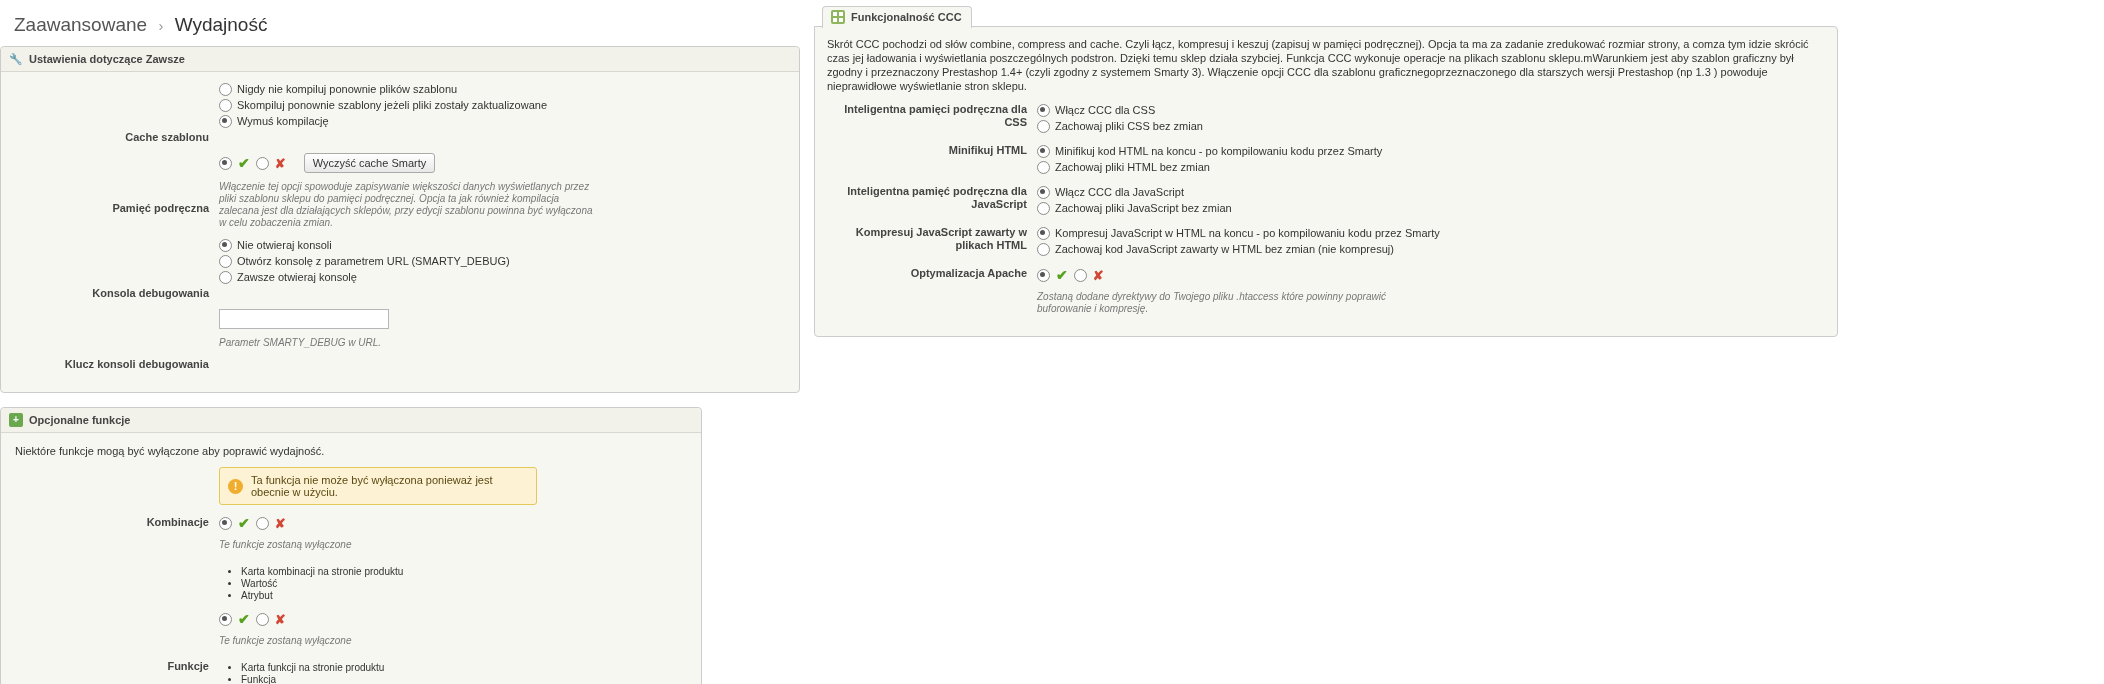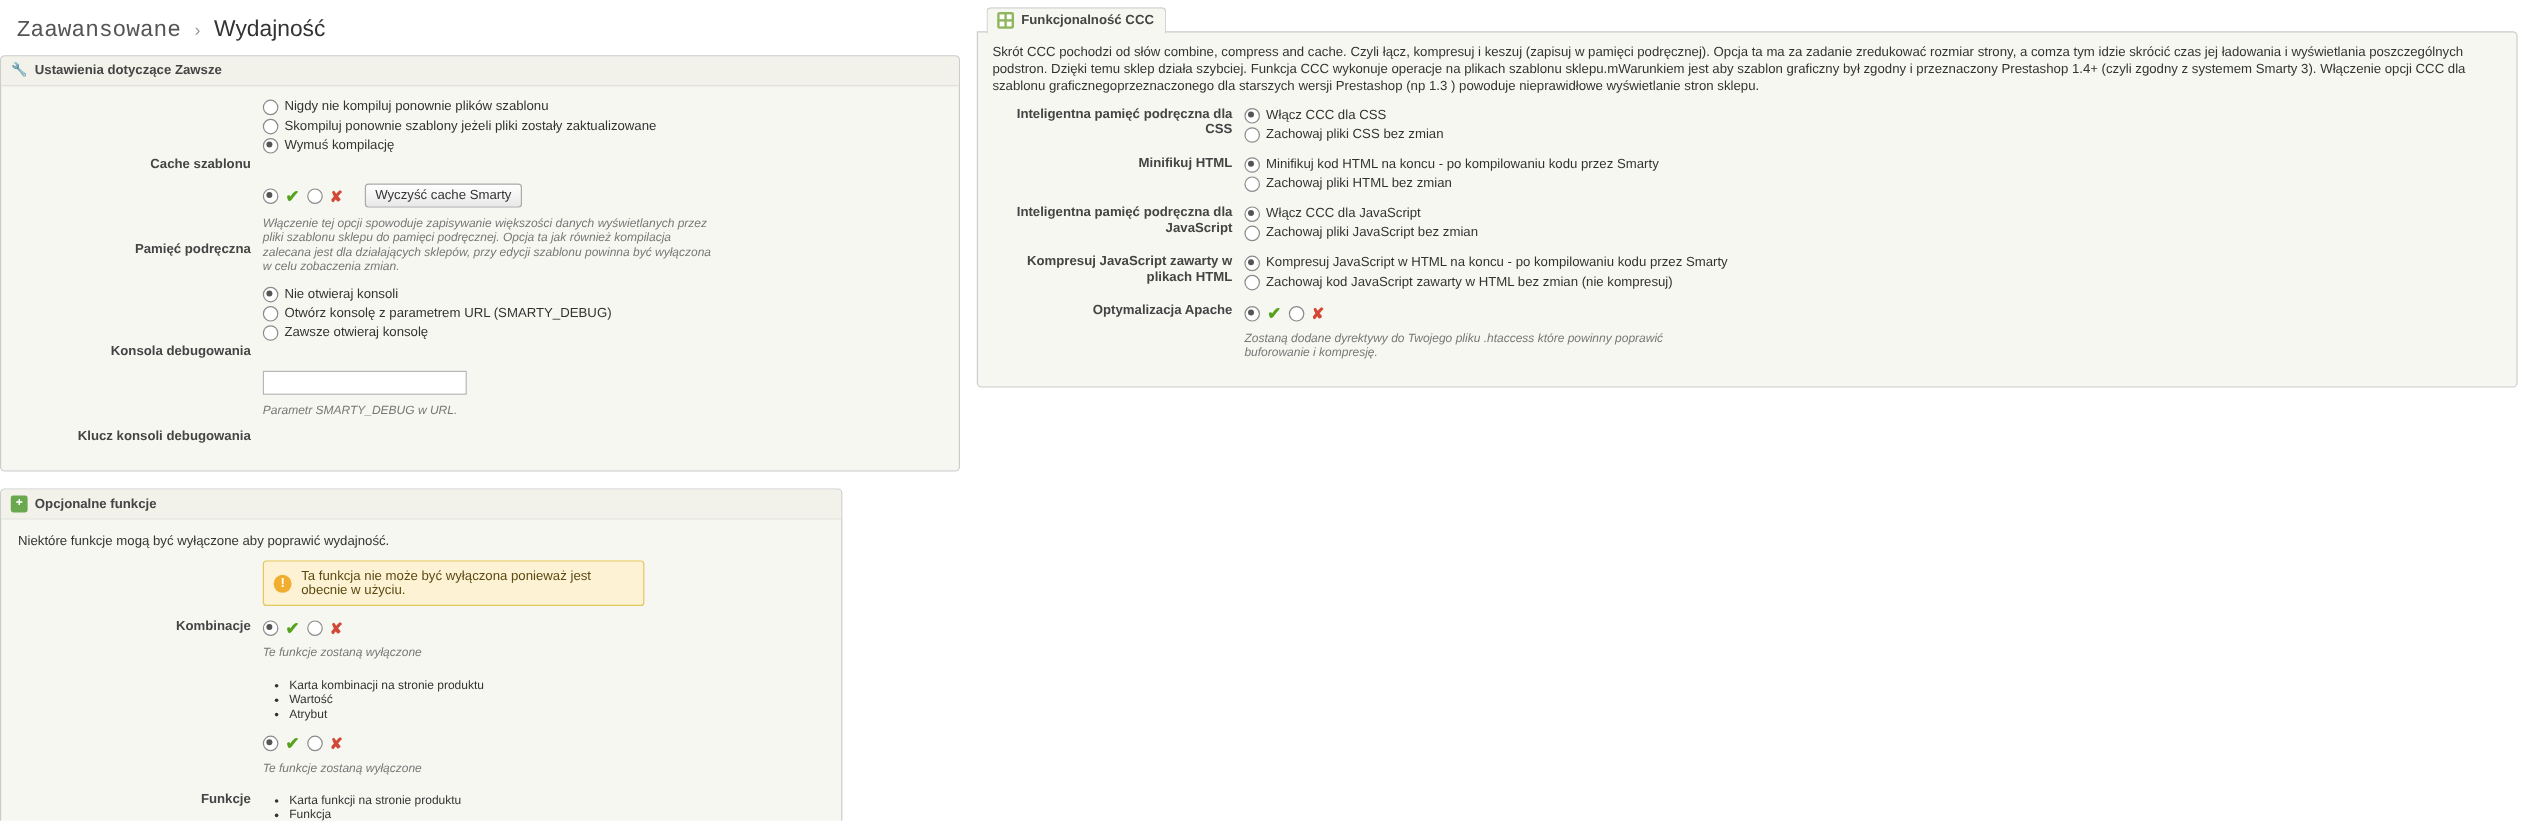--- a/index.html
+++ b/index.html
@@ -27,21 +27,20 @@
 
   .breadcrumb {
     padding: 14px 10px 10px 14px;
     font-size: 19px;
     color: #555555;
     font-weight: normal;
   }
   .breadcrumb .crumb-link {
     color: #555555;
     text-decoration: none;
-    font-family: Liberation Mono, monospace;
   }
   .breadcrumb .crumb-sep {
     color: #999999;
     margin: 0 6px;
     font-size: 15px;
   }
   .breadcrumb .crumb-current {
     color: #333333;
   }
 
@@ -224,21 +223,21 @@
     font-size: 10px;
     color: #333333;
   }
   .sub-list li { margin-bottom: 1px; list-style: disc; }
 
   
   .right-col {
     position: absolute;
     left: 814px;
     top: 6px;
-    width: 1284px;
+    width: 1024px;
   }
   .tab-strip {
     position: relative;
     height: 20px;
   }
   .tab {
     position: absolute;
     left: 8px;
     top: 0;
     background: #f7f7f2;
@@ -416,21 +415,21 @@
       <div class="tab">
         <span class="hdr-icon icon-grid"></span>
         <span>Funkcjonalność CCC</span>
       </div>
     </div>
 
     <div class="right-panel">
       <div class="intro-text">Skrót CCC pochodzi od słów combine, compress and cache. Czyli łącz, kompresuj i keszuj (zapisuj w pamięci podręcznej). Opcja ta ma za zadanie zredukować rozmiar strony, a comza tym idzie skrócić czas jej ładowania i wyświetlania poszczególnych podstron. Dzięki temu sklep działa szybciej. Funkcja CCC wykonuje operacje na plikach szablonu sklepu.mWarunkiem jest aby szablon graficzny był zgodny i przeznaczony Prestashop 1.4+ (czyli zgodny z systemem Smarty 3). Włączenie opcji CCC dla szablonu graficznegoprzeznaczonego dla starszych wersji Prestashop (np 1.3 ) powoduje nieprawidłowe wyświetlanie stron sklepu.</div>
 
       <div class="form-row">
-        <div class="r-label">Inteligentna pamięć podręczna dla CSS</div>
+        <div class="r-label">Inteligentna pamięci podręczna dla CSS</div>
         <div class="form-field">
           <div class="radio-line">
             <span class="radio checked"></span>
             <span class="radio-label">Włącz CCC dla CSS</span>
           </div>
           <div class="radio-line">
             <span class="radio"></span>
             <span class="radio-label">Zachowaj pliki CSS bez zmian</span>
           </div>
         </div>

